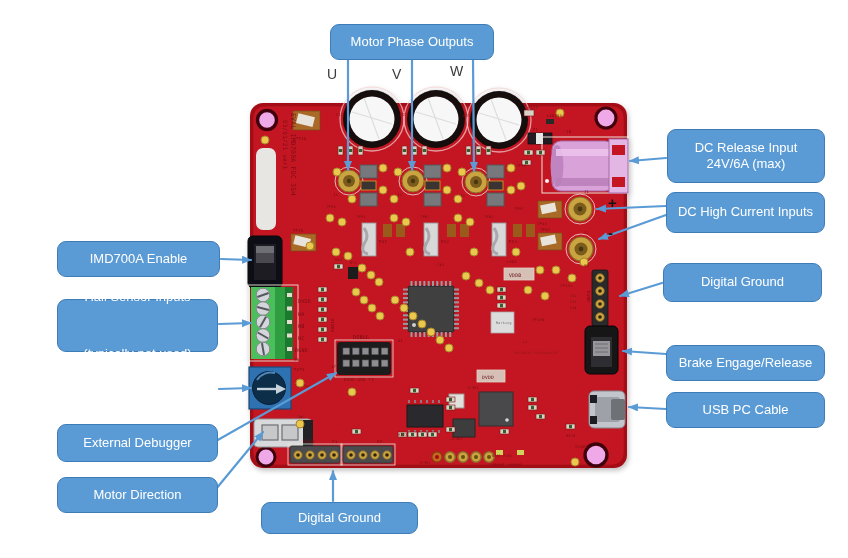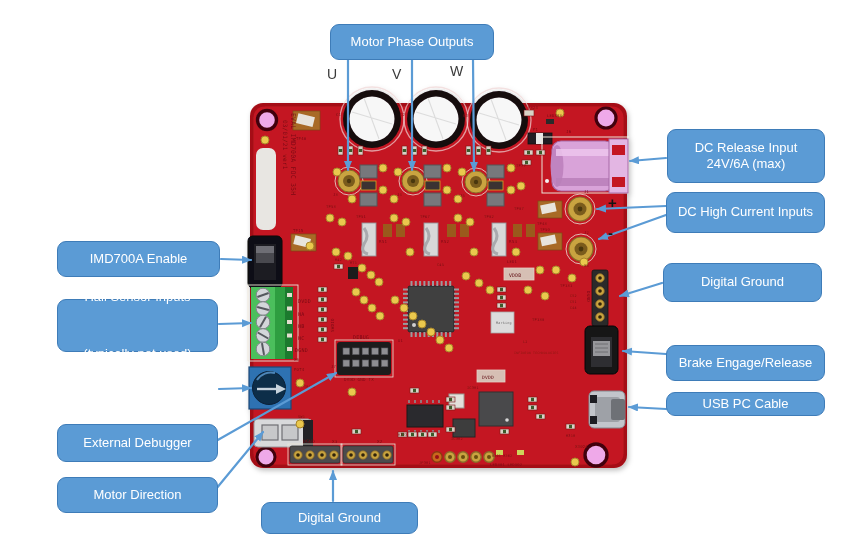--- a/index.html
+++ b/index.html
@@ -602,21 +602,21 @@
 </div>
 
 <div class="callout" style="left:663px;top:263px;width:159px;height:39px;">
   <span>Digital Ground</span>
 </div>
 
 <div class="callout" style="left:666px;top:337px;width:159px;height:36px;margin-top:8px;">
   <span>Brake Engage/Release</span>
 </div>
 
-<div class="callout" style="left:666px;top:392px;width:159px;height:24px;">
+<div class="callout" style="left:666px;top:392px;width:159px;height:36px;">
   <span>USB PC Cable</span>
 </div>
 
 <div class="callout" style="left:57px;top:241px;width:163px;height:36px;">
   <span>IMD700A Enable</span>
 </div>
 
 <div class="callout" style="left:57px;top:299px;width:161px;height:53px;gap:41px;">
   <span>Hall Sensor Inputs</span>
   <span>(typically not used)</span>

